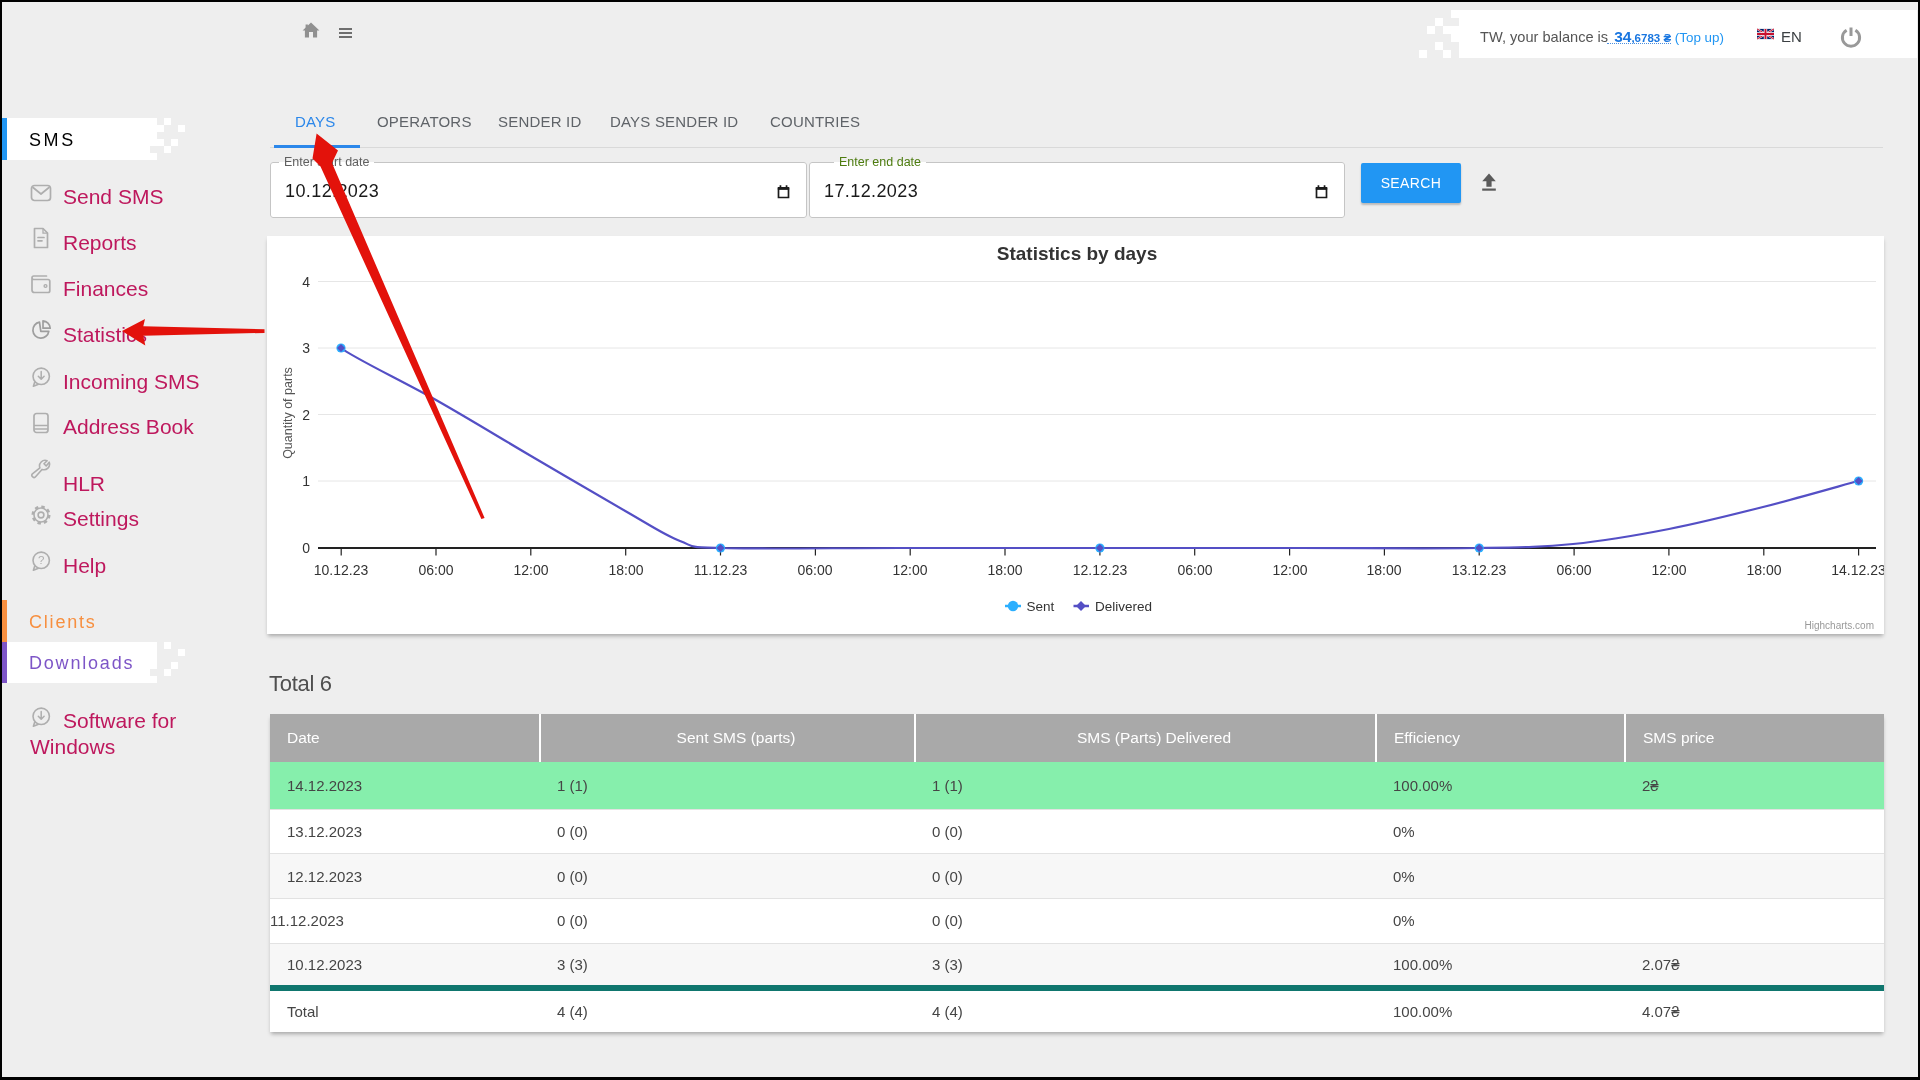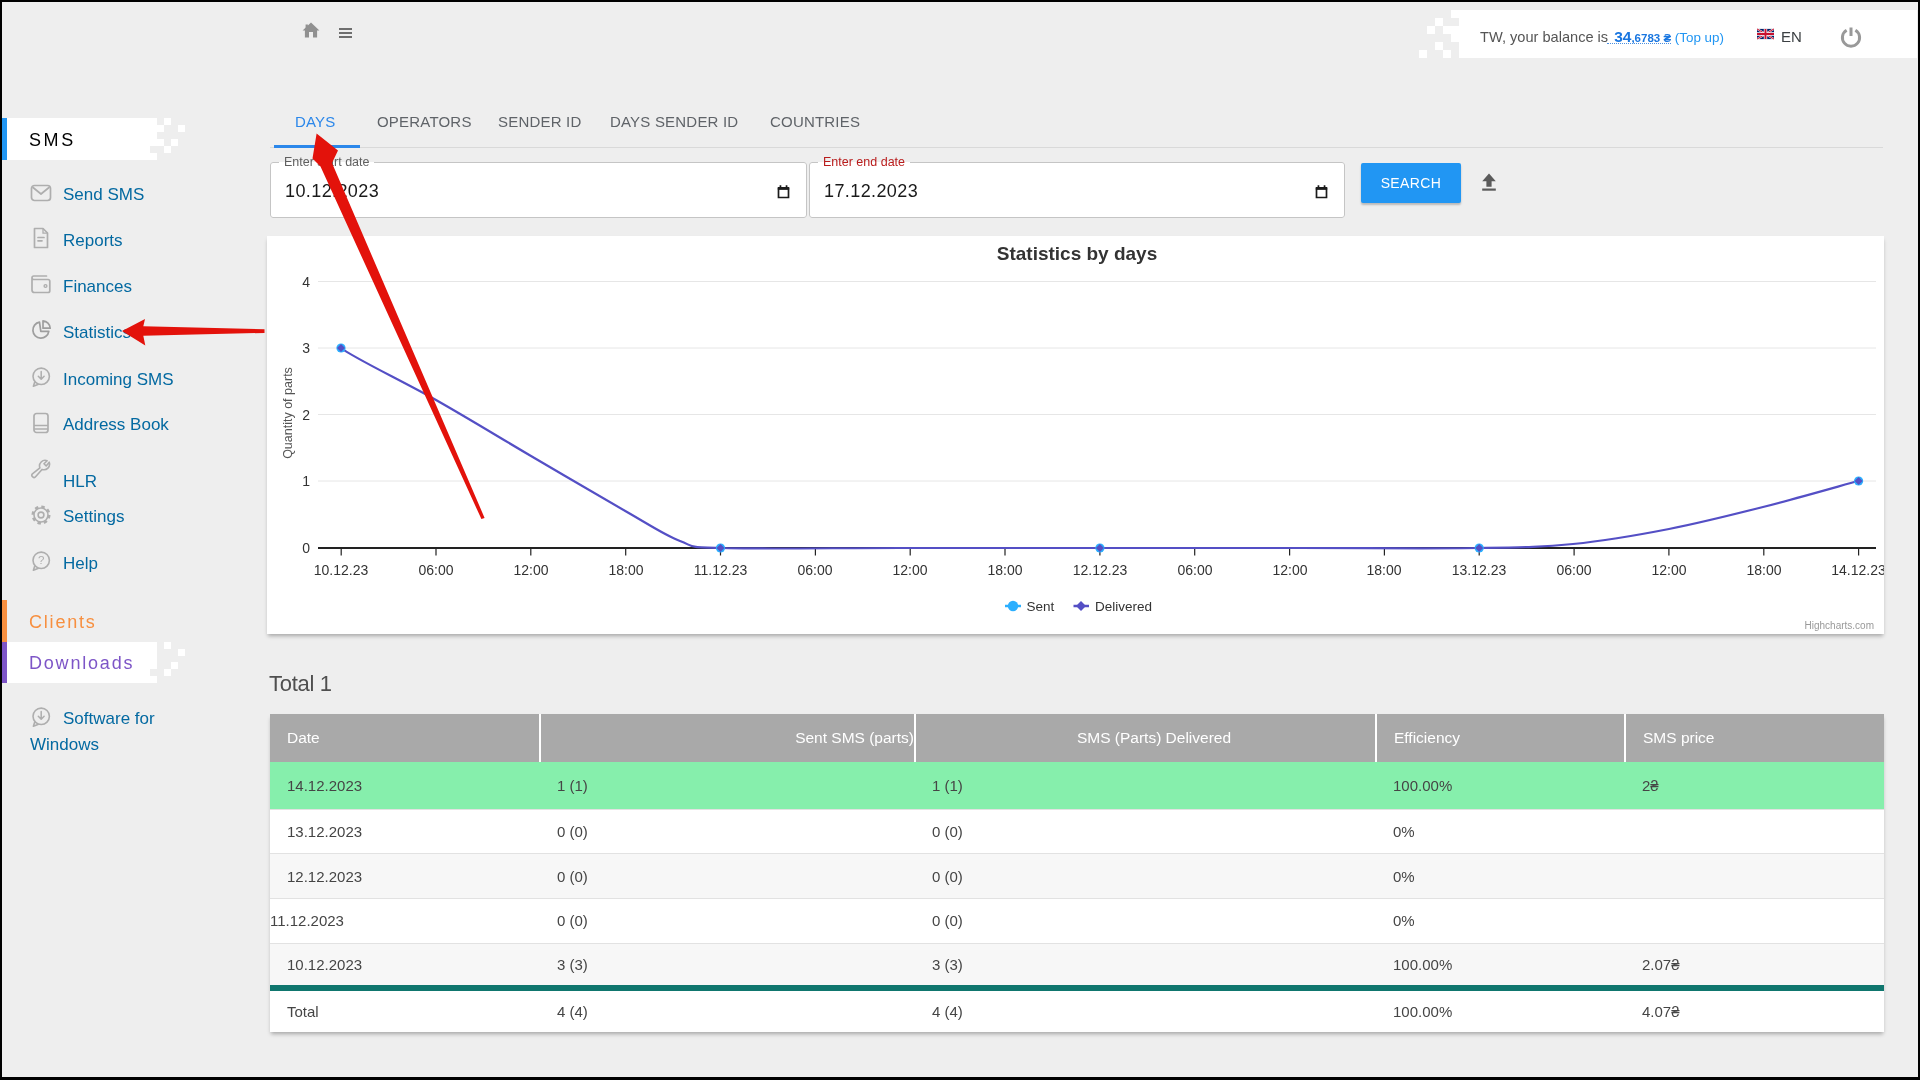--- a/index.html
+++ b/index.html
@@ -3,21 +3,21 @@
 <meta charset="utf-8">
 <style>
 *{margin:0;padding:0;box-sizing:border-box}
 html,body{width:1920px;height:1080px;overflow:hidden}
 body{background:#eeeeee;font-family:"Liberation Sans",sans-serif;position:relative}
 .abs{position:absolute}
 .edge{position:absolute;background:#000;z-index:90}
 .wbox{position:absolute;background:#fff}
 .px{position:absolute;width:8px;height:8px;background:#fff}
 .pxg{position:absolute;width:8px;height:8px;background:#eeeeee}
-.mitem{position:absolute;left:63px;font-size:17px;color:#0369a1;white-space:nowrap}
+.mitem{position:absolute;left:63px;font-size:21px;color:#be185d;white-space:nowrap}
 .micon{position:absolute;left:30px;width:22px;height:22px}
 .tab{position:absolute;top:113px;font-size:15px;color:#5f6368;letter-spacing:0.2px;white-space:nowrap}
 </style>
 </head>
 <body>
 
 <div class="edge" style="left:0;top:0;width:1920px;height:2px"></div>
 <div class="edge" style="left:0;top:0;width:2px;height:1080px"></div>
 <div class="edge" style="left:1918px;top:0;width:2px;height:1080px"></div>
 <div class="edge" style="left:0;top:1077px;width:1920px;height:3px"></div>
@@ -164,21 +164,21 @@
 
 <fieldset class="abs" style="left:270px;top:155px;width:537px;height:63px;border:1px solid #c5c5c5;border-radius:3px;background:#fff">
 <legend style="margin-left:8px;padding:0 5px;font-size:12.5px;color:#5f5f5f">Enter start date</legend>
 <div style="position:absolute;left:14px;top:12px;font-size:18px;color:#1a1a1a;letter-spacing:0.4px">10.12.2023</div>
 <svg style="position:absolute;right:16px;top:16px" width="13" height="14" viewBox="0 0 13 14">
       <path d="M1.5 4 H11.5 V12.5 H1.5 Z" fill="none" stroke="#1b1b1b" stroke-width="1.7"></path>
       <path d="M0.7 2 H12.3 V4.5 H0.7 Z M2.6 0.3 H4.3 V2.5 H2.6 Z M8.7 0.3 H10.4 V2.5 H8.7 Z" fill="#1b1b1b"></path>
     </svg>
 </fieldset>
 <fieldset class="abs" style="left:809px;top:155px;width:536px;height:63px;border:1px solid #c5c5c5;border-radius:3px;background:#fff">
-<legend style="margin-left:8px;padding:0 5px;font-size:12.5px;color:#b91c1c">Enter end date</legend>
+<legend style="margin-left:24px;padding:0 5px;font-size:12.5px;color:#4d7c0f">Enter end date</legend>
 <div style="position:absolute;left:14px;top:12px;font-size:18px;color:#1a1a1a;letter-spacing:0.4px">17.12.2023</div>
 <svg style="position:absolute;right:16px;top:16px" width="13" height="14" viewBox="0 0 13 14">
       <path d="M1.5 4 H11.5 V12.5 H1.5 Z" fill="none" stroke="#1b1b1b" stroke-width="1.7"></path>
       <path d="M0.7 2 H12.3 V4.5 H0.7 Z M2.6 0.3 H4.3 V2.5 H2.6 Z M8.7 0.3 H10.4 V2.5 H8.7 Z" fill="#1b1b1b"></path>
     </svg>
 </fieldset>
 <div class="abs" style="left:1361px;top:163px;width:100px;height:40px;background:#2196f3;border-radius:2px;box-shadow:0 2px 2px rgba(0,0,0,.22);color:#fff;font-size:14px;letter-spacing:0.4px;text-align:center;line-height:40px">SEARCH</div>
 <svg class="abs" style="left:1481px;top:172px" width="16" height="20" viewBox="0 0 16 20">
     <path d="M8 1.5 L14.8 9.2 H10.6 V14.8 H5.4 V9.2 H1.2 Z" fill="#5a5a5a"></path>
     <rect x="1.2" y="16.5" width="13.6" height="2.2" fill="#5a5a5a"></rect>
@@ -238,33 +238,33 @@
 <path d="M1005 606 H1021" stroke="#2caffe" stroke-width="2.5"></path>
       <circle cx="1013" cy="606" r="5.2" fill="#2caffe"></circle>
 <text x="1026.5" y="610.5">Sent</text>
 <path d="M1073.5 606 H1089" stroke="#544fc5" stroke-width="2.5"></path>
       <rect x="1077.5" y="602.5" width="7" height="7" fill="#544fc5" transform="rotate(45 1081 606)"></rect>
 <text x="1095" y="610.5">Delivered</text>
 </g>
 <text x="1874" y="629" font-size="10" fill="#999" text-anchor="end">Highcharts.com</text>
 </svg>
 
-<div class="abs" style="left:269px;top:671px;font-size:22px;letter-spacing:-0.3px;color:#4f4f4f">Total 1</div>
+<div class="abs" style="left:269px;top:671px;font-size:22px;letter-spacing:-0.3px;color:#4f4f4f">Total 6</div>
 <table class="abs" style="left:270px;top:714px;width:1614px;border-collapse:collapse;table-layout:fixed;font-size:15px;color:#454545;box-shadow:0 3px 4px -1px rgba(0,0,0,.3)">
 <colgroup>
       <col style="width:270px">
       <col style="width:375px">
       <col style="width:461px">
       <col style="width:249px">
       <col style="width:259px">
     </colgroup>
 <thead>
       <tr style="background:#a9a9a9;height:48px">
 <th style="font-weight:normal;font-size:15.5px;color:#fff;text-align:left;padding-left:17px;border-right:2px solid #fff">Date</th>
-<th style="font-weight:normal;font-size:15.5px;color:#fff;text-align:right;padding-left:17px;border-right:2px solid #fff">Sent SMS (parts)</th>
+<th style="font-weight:normal;font-size:15.5px;color:#fff;text-align:center;padding-left:17px;border-right:2px solid #fff">Sent SMS (parts)</th>
 <th style="font-weight:normal;font-size:15.5px;color:#fff;text-align:center;padding-left:17px;border-right:2px solid #fff">SMS (Parts) Delivered</th>
 <th style="font-weight:normal;font-size:15.5px;color:#fff;text-align:left;padding-left:17px;border-right:2px solid #fff">Efficiency</th>
 <th style="font-weight:normal;font-size:15.5px;color:#fff;text-align:left;padding-left:17px">SMS price</th>
 </tr>
     </thead>
 <tbody>
 <tr style="background:#86efac;height:47px">
         <td style="padding-left:17px">14.12.2023</td>
         <td style="padding-left:17px">1 (1)</td>
         <td style="padding-left:17px">1 (1)</td>

